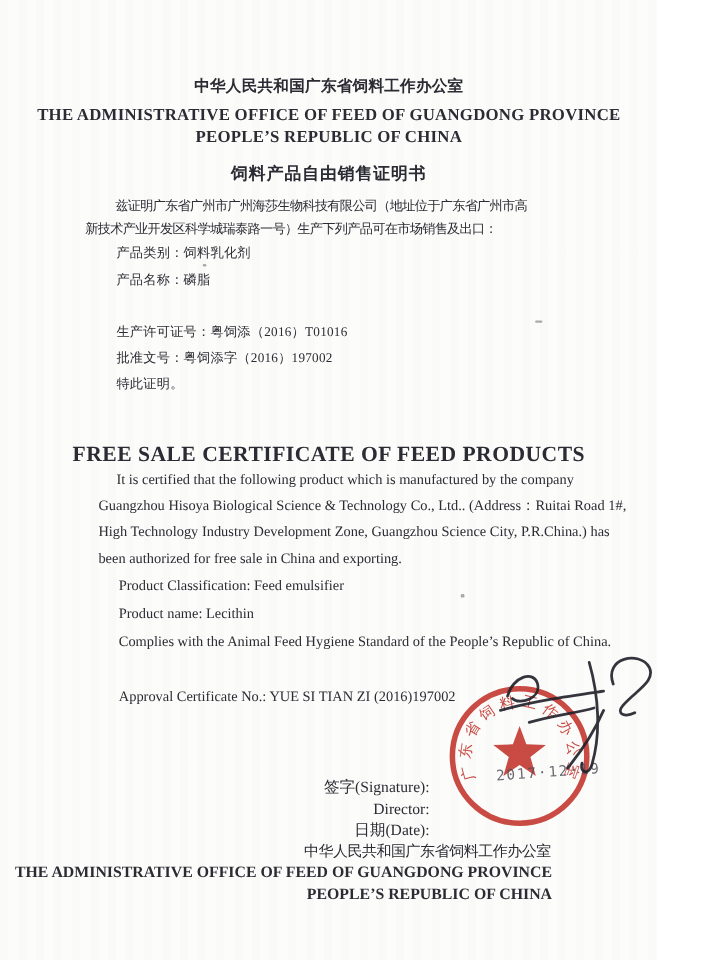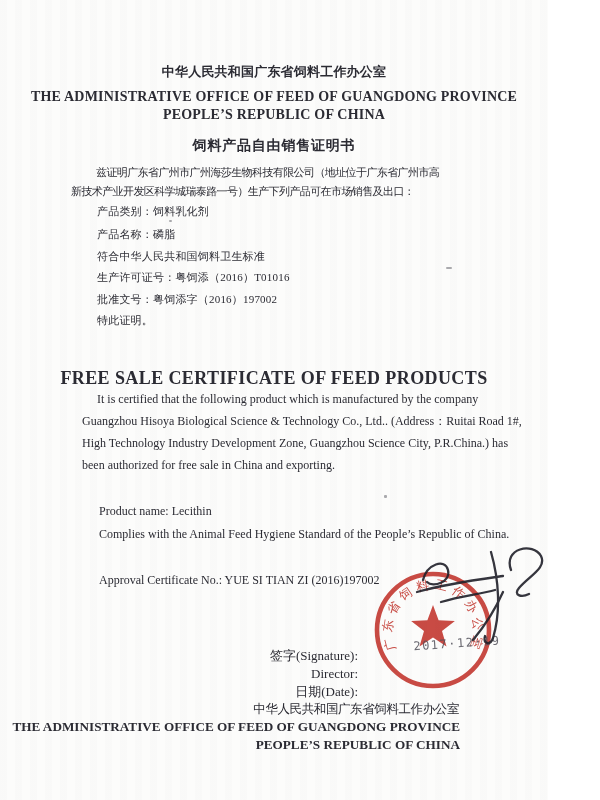--- a/index.html
+++ b/index.html
@@ -42,30 +42,30 @@
 
   <div class="line center hdr-zh" style="top:64px">中华人民共和国广东省饲料工作办公室</div>
   <div class="line center hdr-en" style="top:88px">THE ADMINISTRATIVE OFFICE OF FEED OF GUANGDONG PROVINCE</div>
   <div class="line center hdr-en" style="top:106px">PEOPLE’S REPUBLIC OF CHINA</div>
   <div class="line center doc-title" style="top:137px">饲料产品自由销售证明书</div>
 
   <div class="line zh-body tight" style="top:166px; left:96px">兹证明广东省广州市广州海莎生物科技有限公司（地址位于广东省广州市高</div>
   <div class="line zh-body tight" style="top:185px; left:71px">新技术产业开发区科学城瑞泰路一号）生产下列产品可在市场销售及出口：</div>
   <div class="line zh-body" style="top:205px; left:97px">产品类别：饲料乳化剂</div>
   <div class="line zh-body" style="top:228px; left:97px">产品名称：磷脂</div>
-  <div class="line zh-body" style="top:250px; left:97px">符合中华人民共和国饲料卫生标准</div>
   <div class="line zh-body" style="top:271px; left:97px">生产许可证号：粤饲添（2016）T01016</div>
   <div class="line zh-body" style="top:293px; left:97px">批准文号：粤饲添字（2016）197002</div>
   <div class="line zh-body" style="top:314px; left:97px">特此证明。</div>
 
   <div class="line center en-title" style="top:367px">FREE SALE CERTIFICATE OF FEED PRODUCTS</div>
   <div class="line en-body" style="top:392px; left:97px">It is certified that the following product which is manufactured by the company</div>
   <div class="line en-body" style="top:414px; left:82px">Guangzhou Hisoya Biological Science &amp; Technology Co., Ltd.. (Address：Ruitai Road 1#,</div>
   <div class="line en-body" style="top:436px; left:82px">High Technology Industry Development Zone, Guangzhou Science City, P.R.China.) has</div>
   <div class="line en-body" style="top:458px; left:82px">been authorized for free sale in China and exporting.</div>
+  <div class="line en-body" style="top:481px; left:99px">Product Classification: Feed emulsifier</div>
   <div class="line en-body" style="top:504px; left:99px">Product name: Lecithin</div>
   <div class="line en-body" style="top:527px; left:99px">Complies with the Animal Feed Hygiene Standard of the People’s Republic of China.</div>
   <div class="line en-body" style="top:573px; left:99px">Approval Certificate No.: YUE SI TIAN ZI (2016)197002</div>
 
   <div class="line sig-label right-col" style="top:604px; right:190px">签字(Signature):</div>
   <div class="line sig-label right-col" style="top:622px; right:190px">Director:</div>
   <div class="line sig-label right-col" style="top:640px; right:190px">日期(Date):</div>
   <div class="line office-zh right-col" style="top:658px; right:89px">中华人民共和国广东省饲料工作办公室</div>
   <div class="line office-en right-col" style="top:675px; right:88px">THE ADMINISTRATIVE OFFICE OF FEED OF GUANGDONG PROVINCE</div>
   <div class="line office-en right-col" style="top:693px; right:88px">PEOPLE’S REPUBLIC OF CHINA</div>

